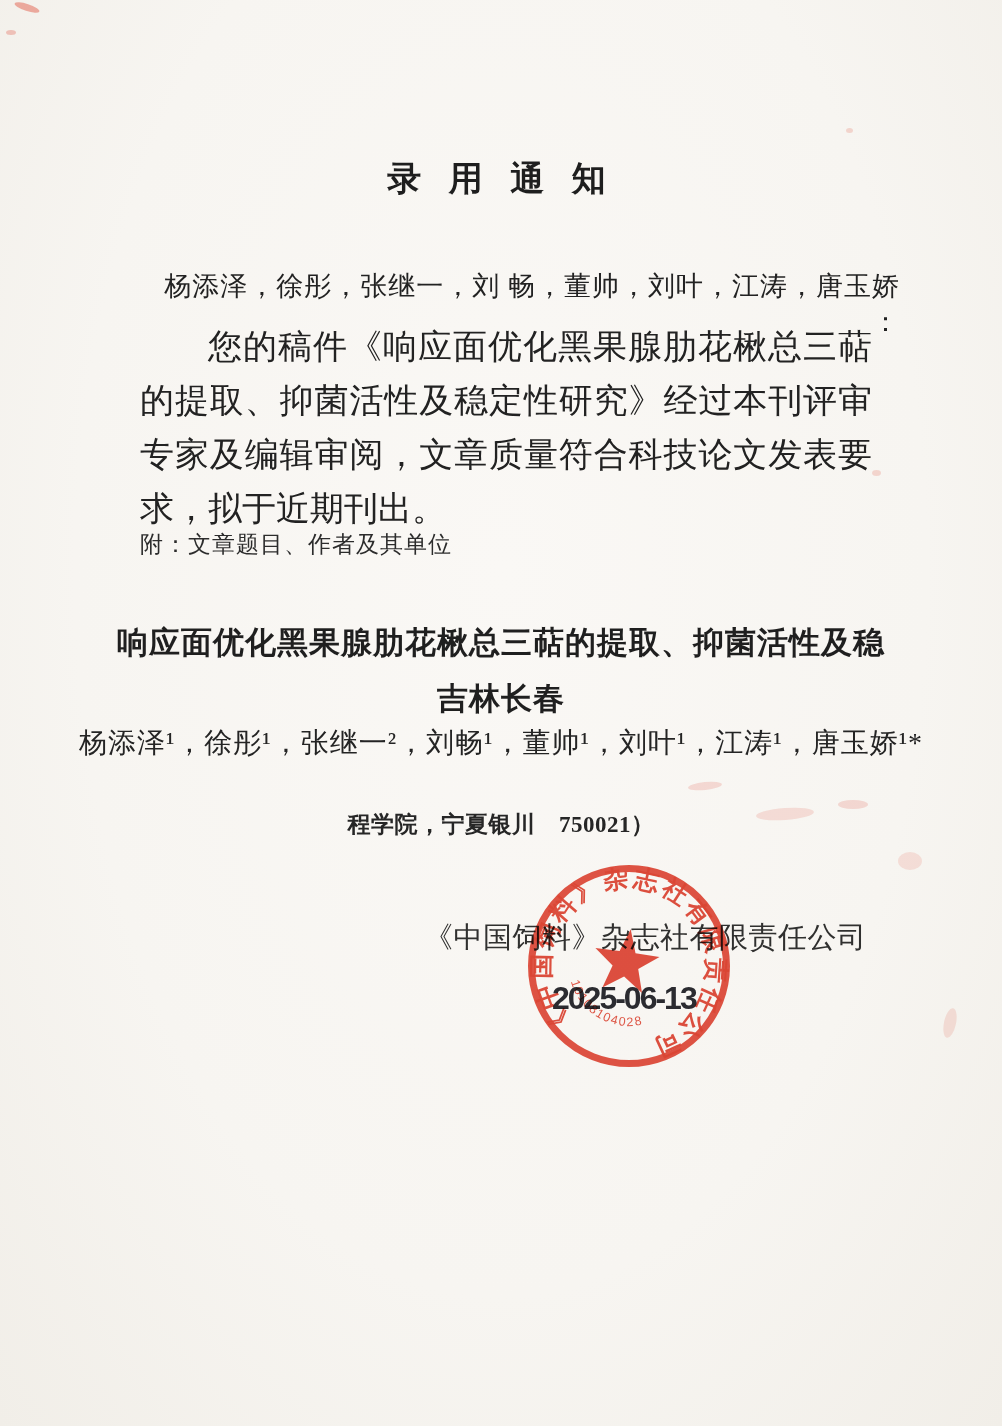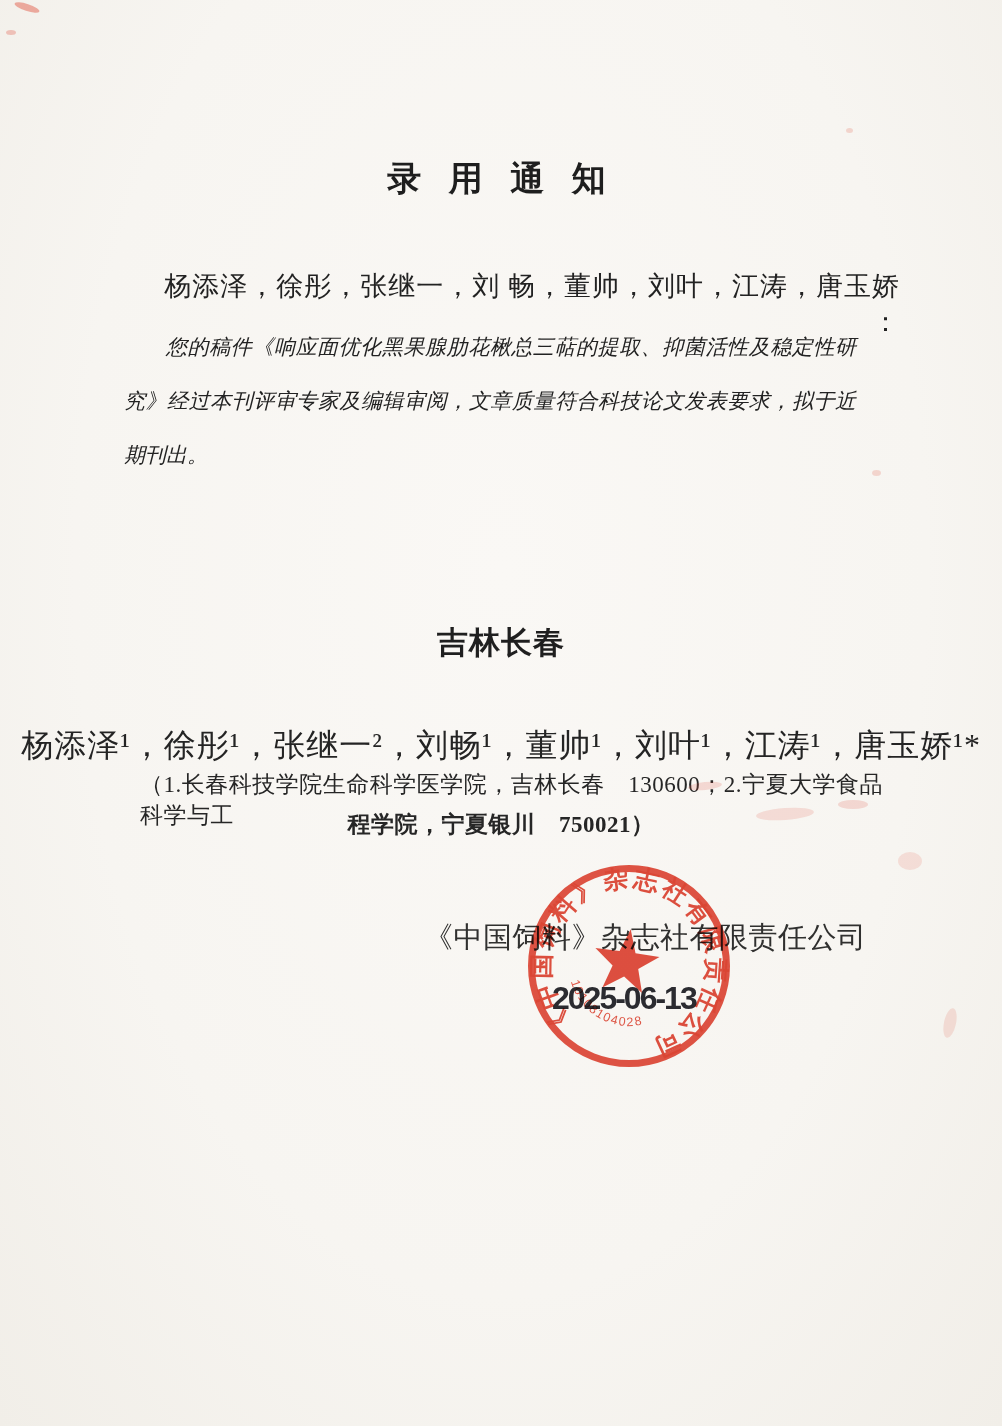--- a/index.html
+++ b/index.html
@@ -26,49 +26,48 @@
     color:#1e1e1e;
   }
   .salutation{
     top:268px;left:140px;width:760px;
     font-size:27px;
     color:#222;
     letter-spacing:1px;
     text-align:right;
   }
   .body-par{
-    top:320px;left:124px;width:732px;
-    font-size:21px;
+    top:320px;left:140px;width:732px;
+    font-size:34px;
     line-height:54px;
     text-align:justify;
     text-justify:inter-character;
     text-indent:2em;
     color:#222;
-    font-style:italic;
   }
   .attach{
     top:529px;left:140px;
     font-size:23px;
     color:#2c2c2c;
     letter-spacing:1px;
   }
   .art-title{
     top:615px;left:0;width:100%;
     text-align:center;
     font-family:"Liberation Sans","DejaVu Sans",sans-serif;
     font-weight:bold;
     font-size:31px;
     line-height:56px;
     color:#1f1f1f;
     letter-spacing:1px;
   }
   .art-authors{
     top:724px;left:0;width:100%;
     text-align:center;
-    font-size:32px;
+    font-size:28px;
     color:#242424;
     letter-spacing:1px;
   }
   .affil1{
     top:769px;left:140px;width:760px;
     font-size:23px;
     color:#262626;
     letter-spacing:0.5px;
   }
   .affil2{
@@ -106,28 +105,29 @@
 <body>
 
 <div class="page">
 
   <div class="abs notice-title">录 用 通 知</div>
 
   <div class="abs salutation">杨添泽，徐彤，张继一，刘 畅，董帅，刘叶，江涛，唐玉娇 ：</div>
 
   <div class="abs body-par">您的稿件《响应面优化黑果腺肋花楸总三萜的提取、抑菌活性及稳定性研究》经过本刊评审专家及编辑审阅，文章质量符合科技论文发表要求，拟于近期刊出。</div>
 
+  <div class="abs attach">附：文章题目、作者及其单位</div>
 
   <div class="abs art-title">
+    <div>响应面优化黑果腺肋花楸总三萜的提取、抑菌活性及稳</div>
     <div>吉林长春</div>
   </div>
 
   <div class="abs art-authors">杨添泽¹，徐彤¹，张继一²，刘畅¹，董帅¹，刘叶¹，江涛¹，唐玉娇¹*</div>
 
-  <div class="abs affil1">（1.长春科技学院生命科学医学院，吉林长春　130600；2.宁夏大学食品科学与工</div>
   <div class="abs affil2">程学院，宁夏银川　750021）</div>
 
   <div class="abs publisher">《中国饲料》杂志社有限责任公司</div>
 
   <div class="abs sign-date">2025-06-13</div>
 
   <div class="speck" style="left:14px;top:4px;width:26px;height:7px;opacity:.45;transform:rotate(18deg);"></div>
   <div class="speck" style="left:6px;top:30px;width:10px;height:5px;opacity:.3;"></div>
   <div class="speck" style="left:688px;top:782px;width:34px;height:8px;opacity:.18;transform:rotate(-6deg);"></div>
   <div class="speck" style="left:756px;top:808px;width:58px;height:12px;opacity:.16;transform:rotate(-4deg);"></div>

